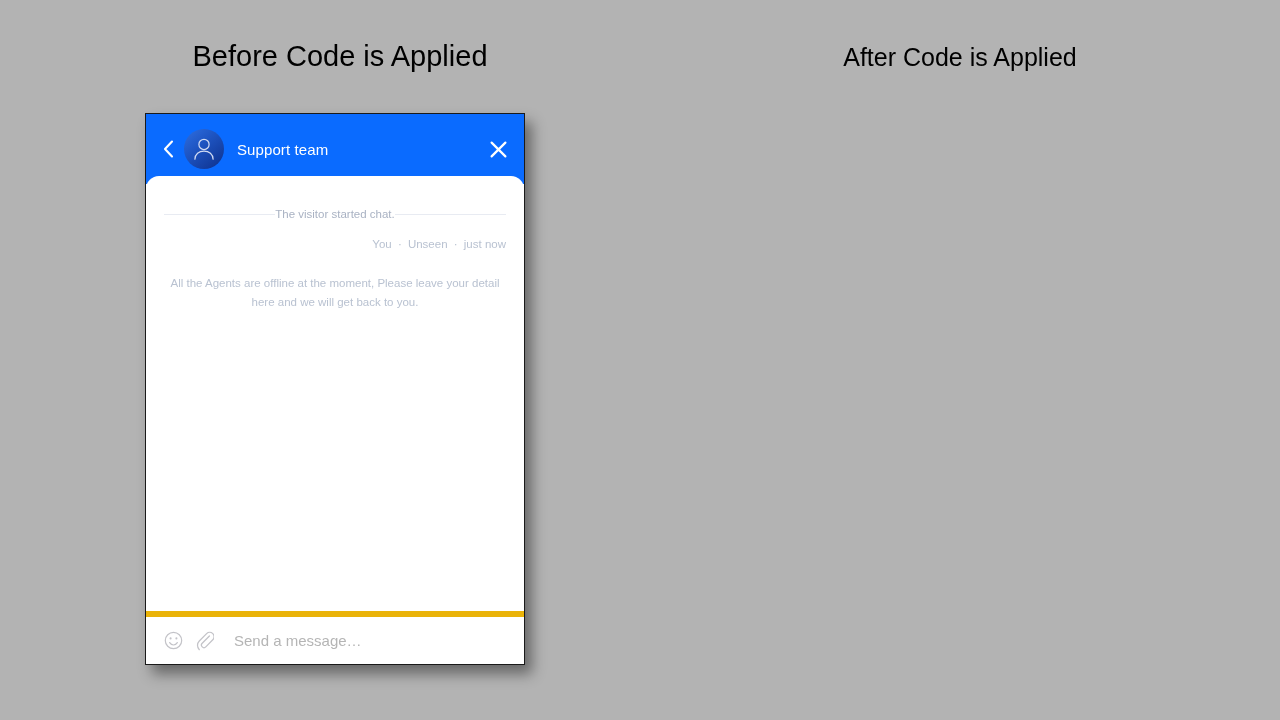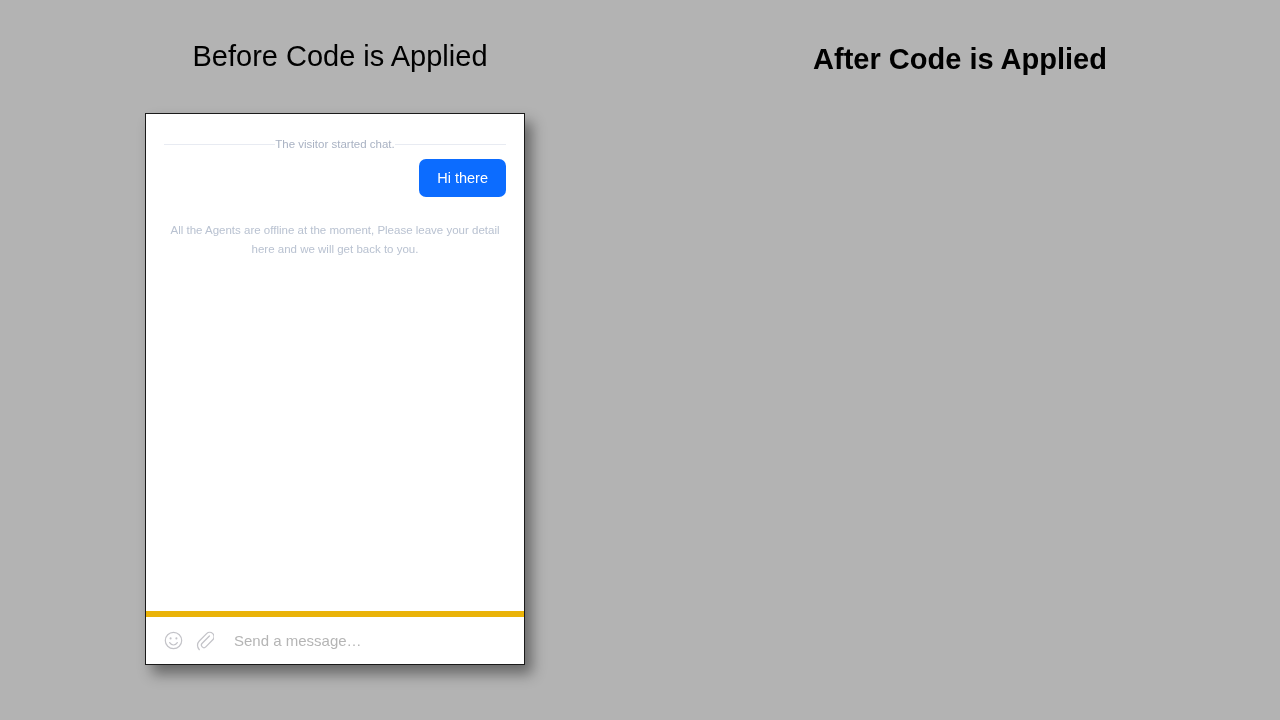--- a/index.html
+++ b/index.html
@@ -23,21 +23,21 @@
 
   .caption {
     position: absolute;
     width: 100%;
     text-align: center;
     color: #000000;
     font-weight: 400;
     white-space: nowrap;
   }
   #caption-before { top: 40px; left: 0; font-size: 29px; }
-  #caption-after  { top: 43px; left: 0; font-size: 29px; font-weight: bold; }
+  #caption-after  { top: 43px; left: 0; font-size: 25px; }
 
   
   .widget {
     position: absolute;
     background: #ffffff;
     border: 1.5px solid #1a1a1a;
     box-sizing: border-box;
     box-shadow: 7px 9px 13px rgba(0,0,0,0.42);
     display: flex;
     flex-direction: column;
@@ -209,34 +209,61 @@
 </style>
 </head>
 <body>
 
 <div class="panel-wrap" id="panel-before-wrap">
 
   <div class="caption" id="caption-before">Before Code is Applied</div>
 
   <div class="widget" id="widget-before">
 
+    <div class="wg-header">
+
+      <div class="back-chevron">
+        <svg width="11" height="18" viewBox="0 0 11 18" fill="none">
+          <path d="M9 1.5L2 9L9 16.5" stroke="#ffffff" stroke-width="2.1" stroke-linecap="round" stroke-linejoin="round"></path>
+        </svg>
+      </div>
+
+      <div class="avatar">
+        <svg width="22" height="24" viewBox="0 0 22 24" fill="none">
+          <circle cx="11" cy="7.4" r="5.1" stroke="#cfd9f2" stroke-width="1.25"></circle>
+          <path d="M1.9 22.2c0-5.0 4.1-8.2 9.1-8.2s9.1 3.2 9.1 8.2" stroke="#cfd9f2" stroke-width="1.25" stroke-linecap="round"></path>
+        </svg>
+      </div>
+
+      <div class="wg-title">Support team</div>
+
+      <div class="close-x">
+        <svg width="17" height="17" viewBox="0 0 17 17" fill="none">
+          <path d="M1.6 1.6L15.4 15.4M15.4 1.6L1.6 15.4" stroke="#ffffff" stroke-width="2.2" stroke-linecap="round"></path>
+        </svg>
+      </div>
+    </div>
 
     <div class="wg-body">
       <div class="msg-scroll">
 
         <div class="started-row">
           <div class="started-line"></div>
           <div class="started-label">The visitor started chat.</div>
           <div class="started-line"></div>
         </div>
 
-
-        <div class="bubble-row">
-          <div class="bubble">Hi there</div>
-        </div>
+        <div class="meta-row">
+          <span>You</span>
+          <span class="meta-sep">·</span>
+          <span>Unseen</span>
+          <span class="meta-sep">·</span>
+          <span>just now</span>
+        </div>
+
 
         <div class="offline-note">All the Agents are offline at the moment, Please leave your detail here and we will get back to you.</div>
       </div>
 
       <div class="composer">
 
         <div class="composer-icon">
           <svg width="19" height="19" viewBox="0 0 19 19" fill="none">
             <circle cx="9.5" cy="9.5" r="8.2" stroke="#c3c3c8" stroke-width="1.2"></circle>
             <circle cx="6.6" cy="7.4" r="1.05" fill="#c3c3c8"></circle>

